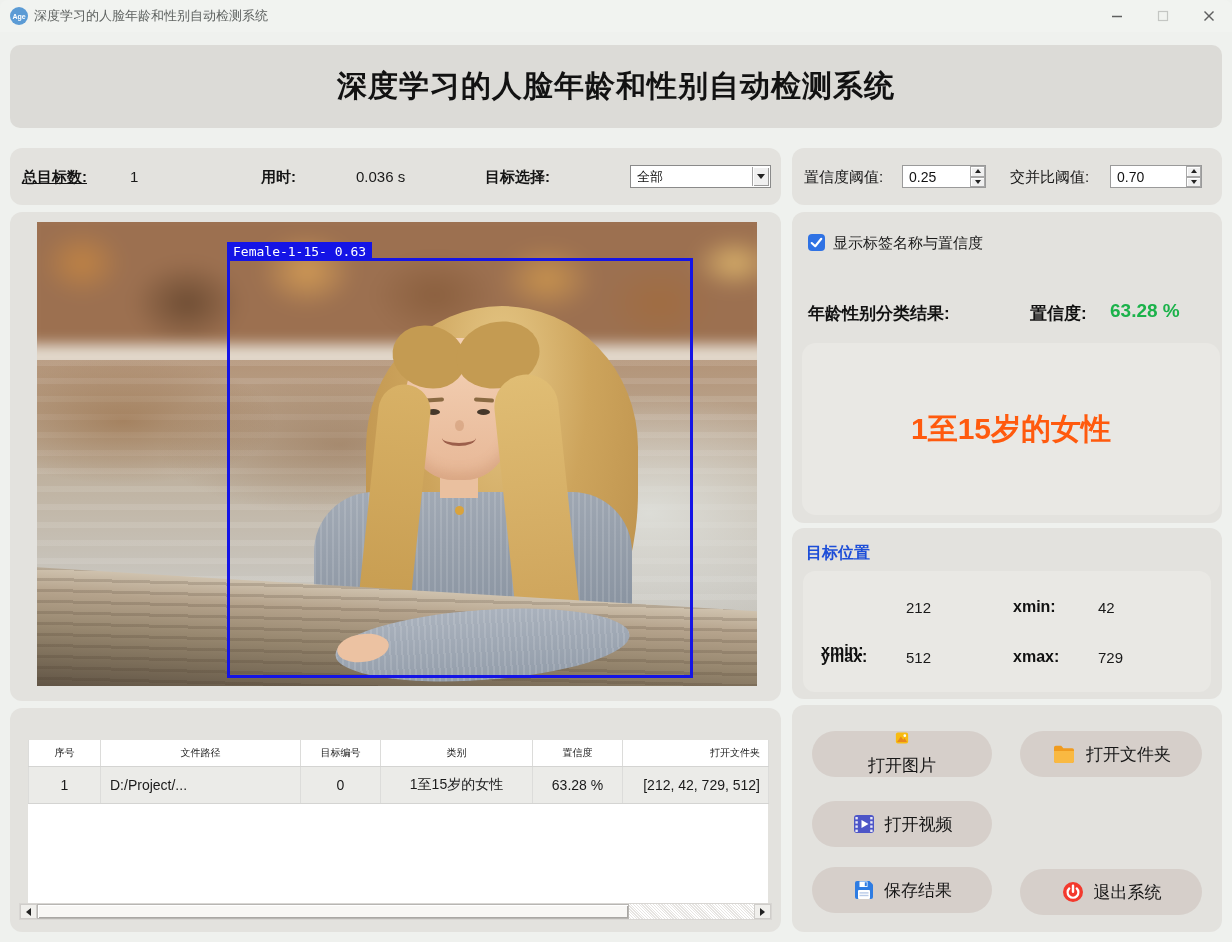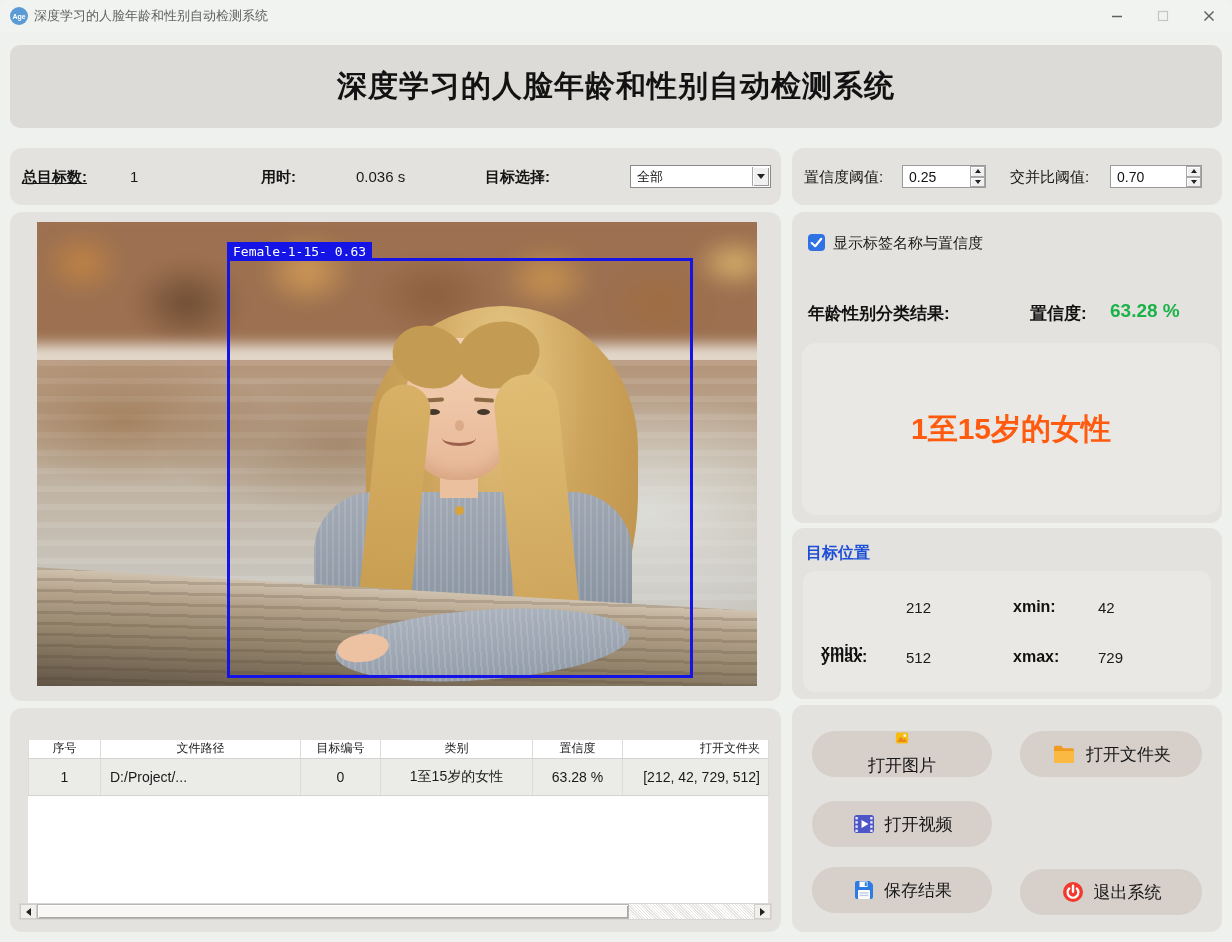--- a/index.html
+++ b/index.html
@@ -120,21 +120,21 @@
   .pos-val { position:absolute; font-size:15px; color:#1a1a1a; }
 
   
   .act-btn { position:absolute; height:46px; border-radius:23px; background:#d6cfca; border:none; cursor:pointer;
     display:flex; align-items:center; justify-content:center; gap:9px; font-family:inherit; }
   .act-btn span.btn-label { font-size:17px; color:#161616; }
 
   
   .dt-wrap { position:absolute; left:18px; top:32px; width:740px; height:163px; background:#ffffff; }
   table.dt { border-collapse:collapse; table-layout:fixed; width:740px; }
-  .dt th { font-weight:400; font-size:12px; color:#222; height:18px; border-right:1px solid #dcdcda; border-bottom:1px solid #d4d4d2; }
+  .dt th { font-weight:400; font-size:10px; color:#222; height:26px; border-right:1px solid #dcdcda; border-bottom:1px solid #d4d4d2; }
   .dt td { font-size:14px; color:#1a1a1a; height:37px; border-right:1px solid #dcdcda; border-bottom:1px solid #d4d4d2; background:#ebebe8; text-align:center; }
   .dt th:first-child, .dt td:first-child { border-left:1px solid #dcdcda; }
   .dt .c0{width:72px;} .dt .c1{width:200px;} .dt .c2{width:80px;} .dt .c3{width:152px;} .dt .c4{width:90px;} .dt .c5{width:146px;}
   .dt td.left { text-align:left; padding-left:9px; }
   .dt th.right, .dt td.right { text-align:right; padding-right:8px; }
 
   .hscroll { position:absolute; left:9px; top:195px; width:753px; height:17px; background:#f3f1ef; border:1px solid #d8d6d3; }
   .hs-btn { position:absolute; top:0; width:17px; height:15px; background:#f0efec; border:1px solid #cfcdca;
     display:flex; align-items:center; justify-content:center; }
   .hs-thumb { position:absolute; left:17px; top:0; width:592px; height:15px; background:#f8f7f5; border:1px solid #b8b6b3;

